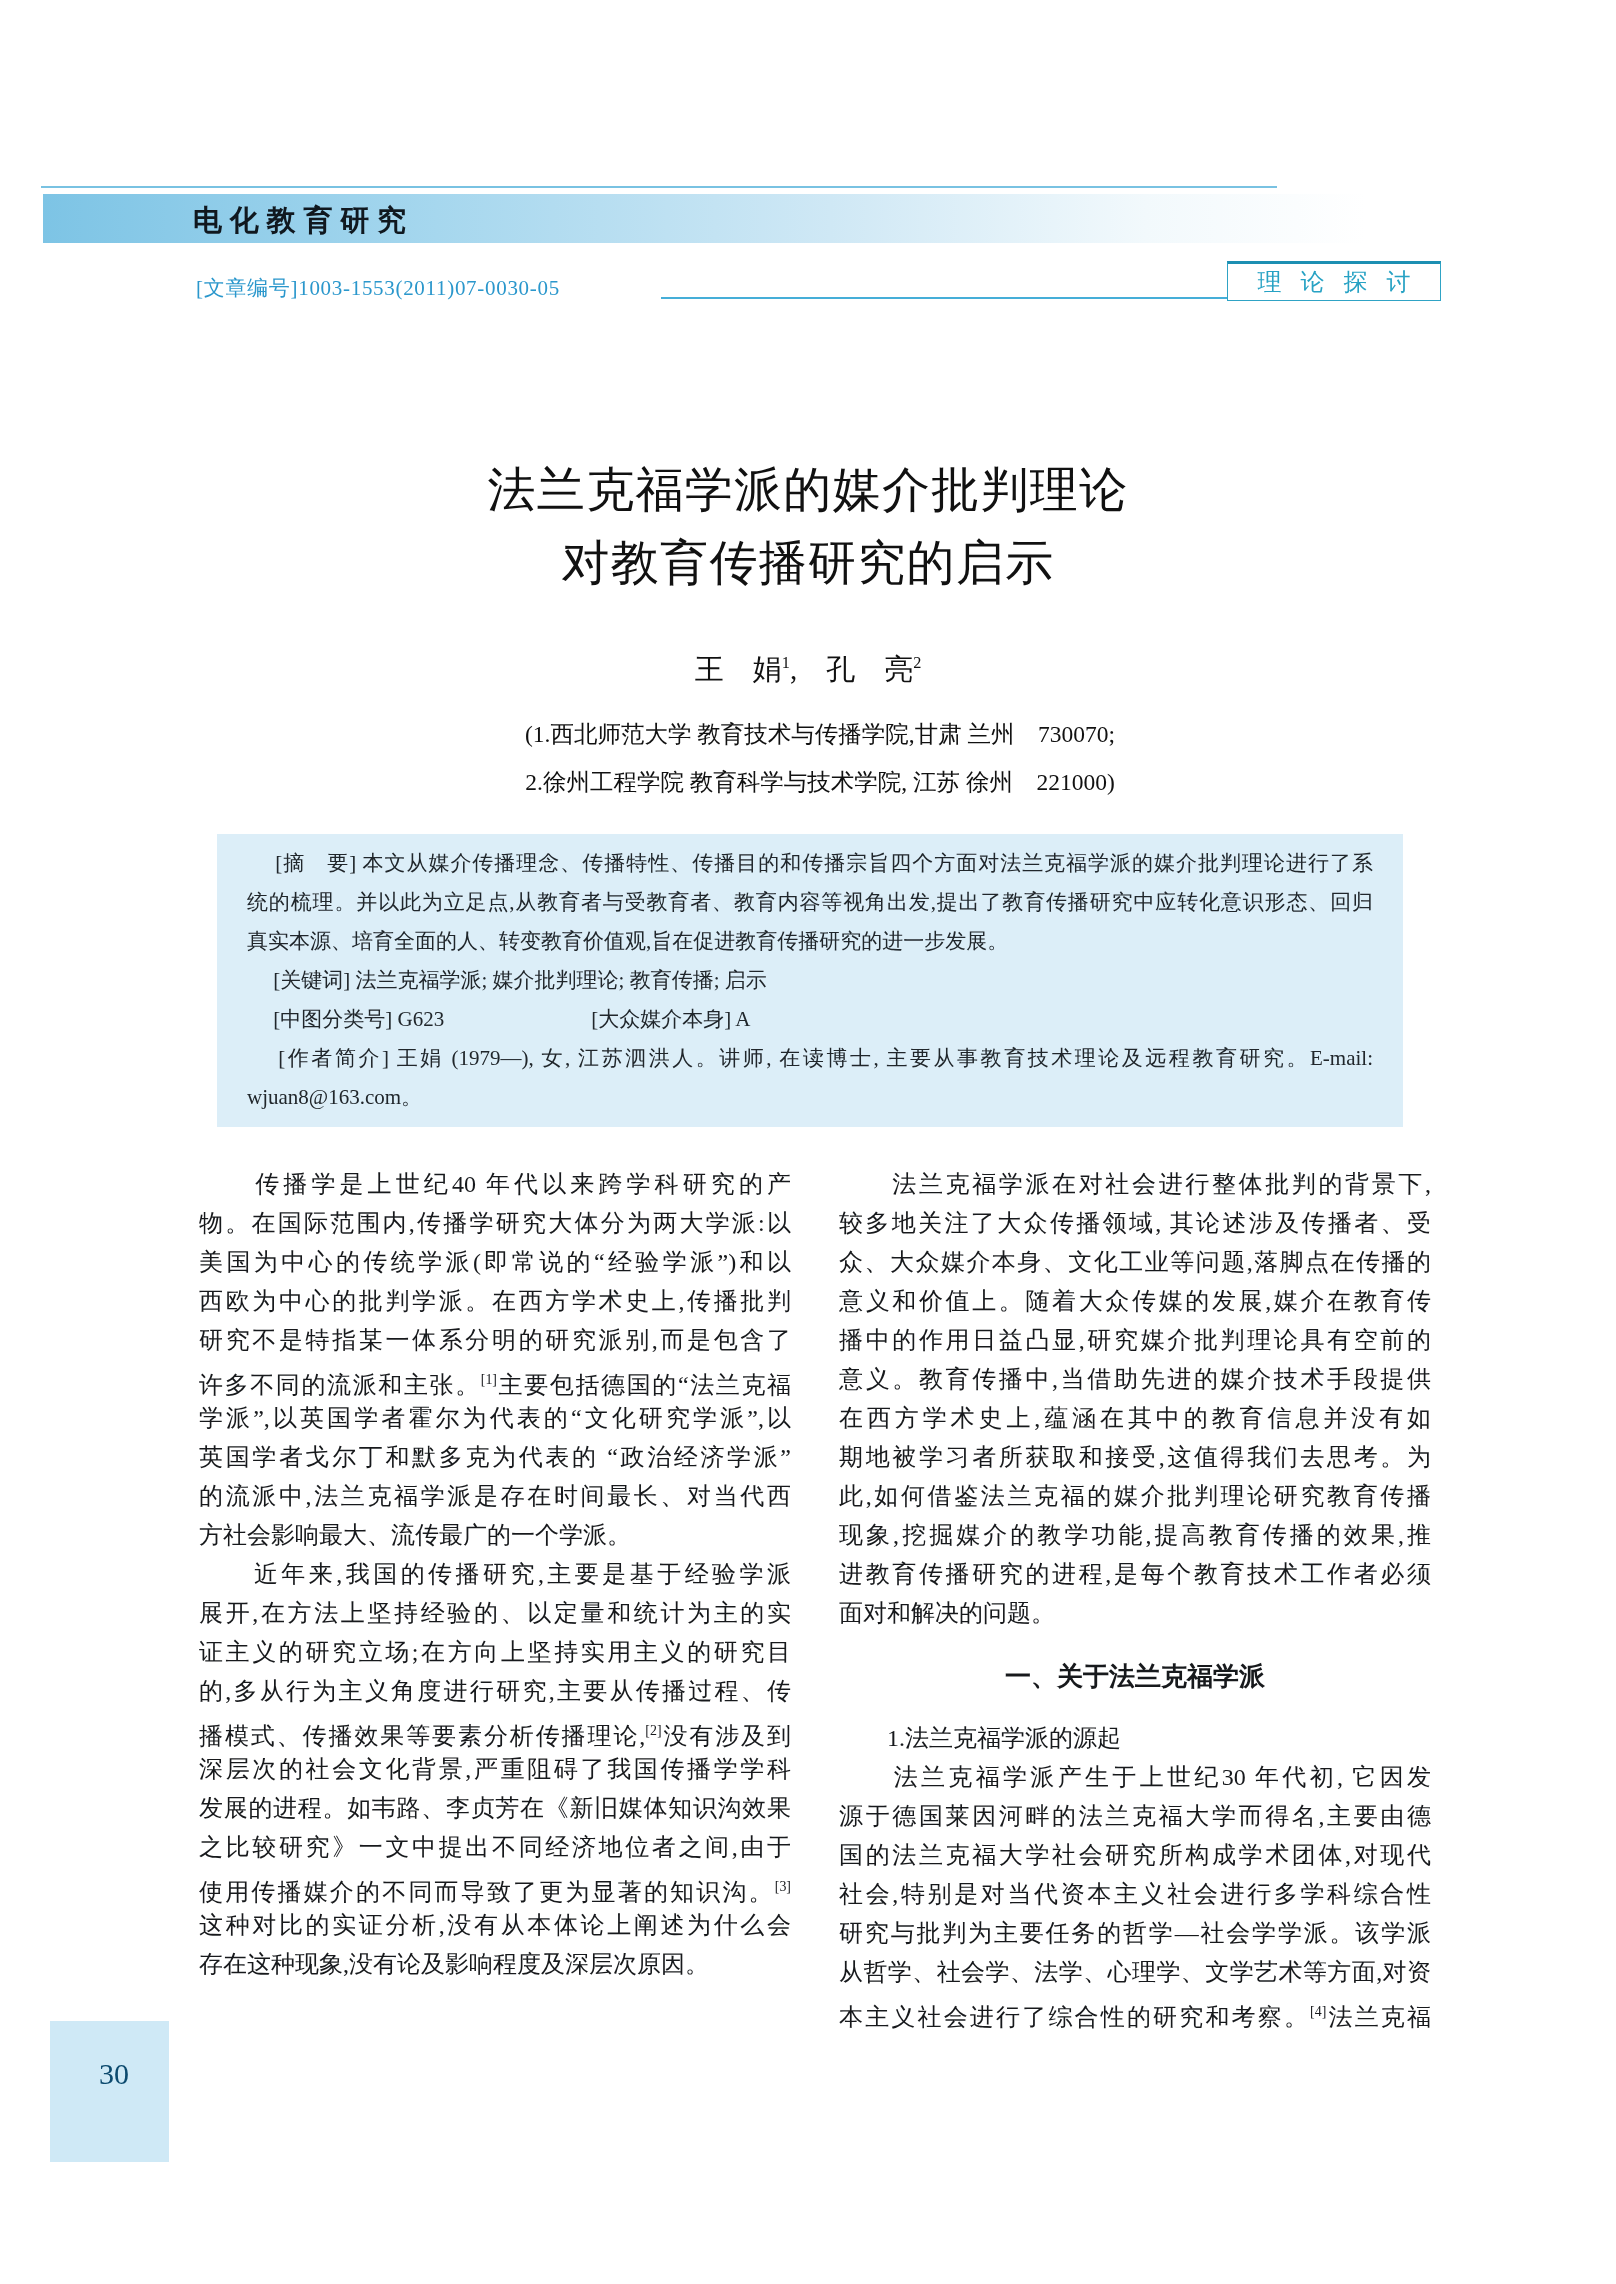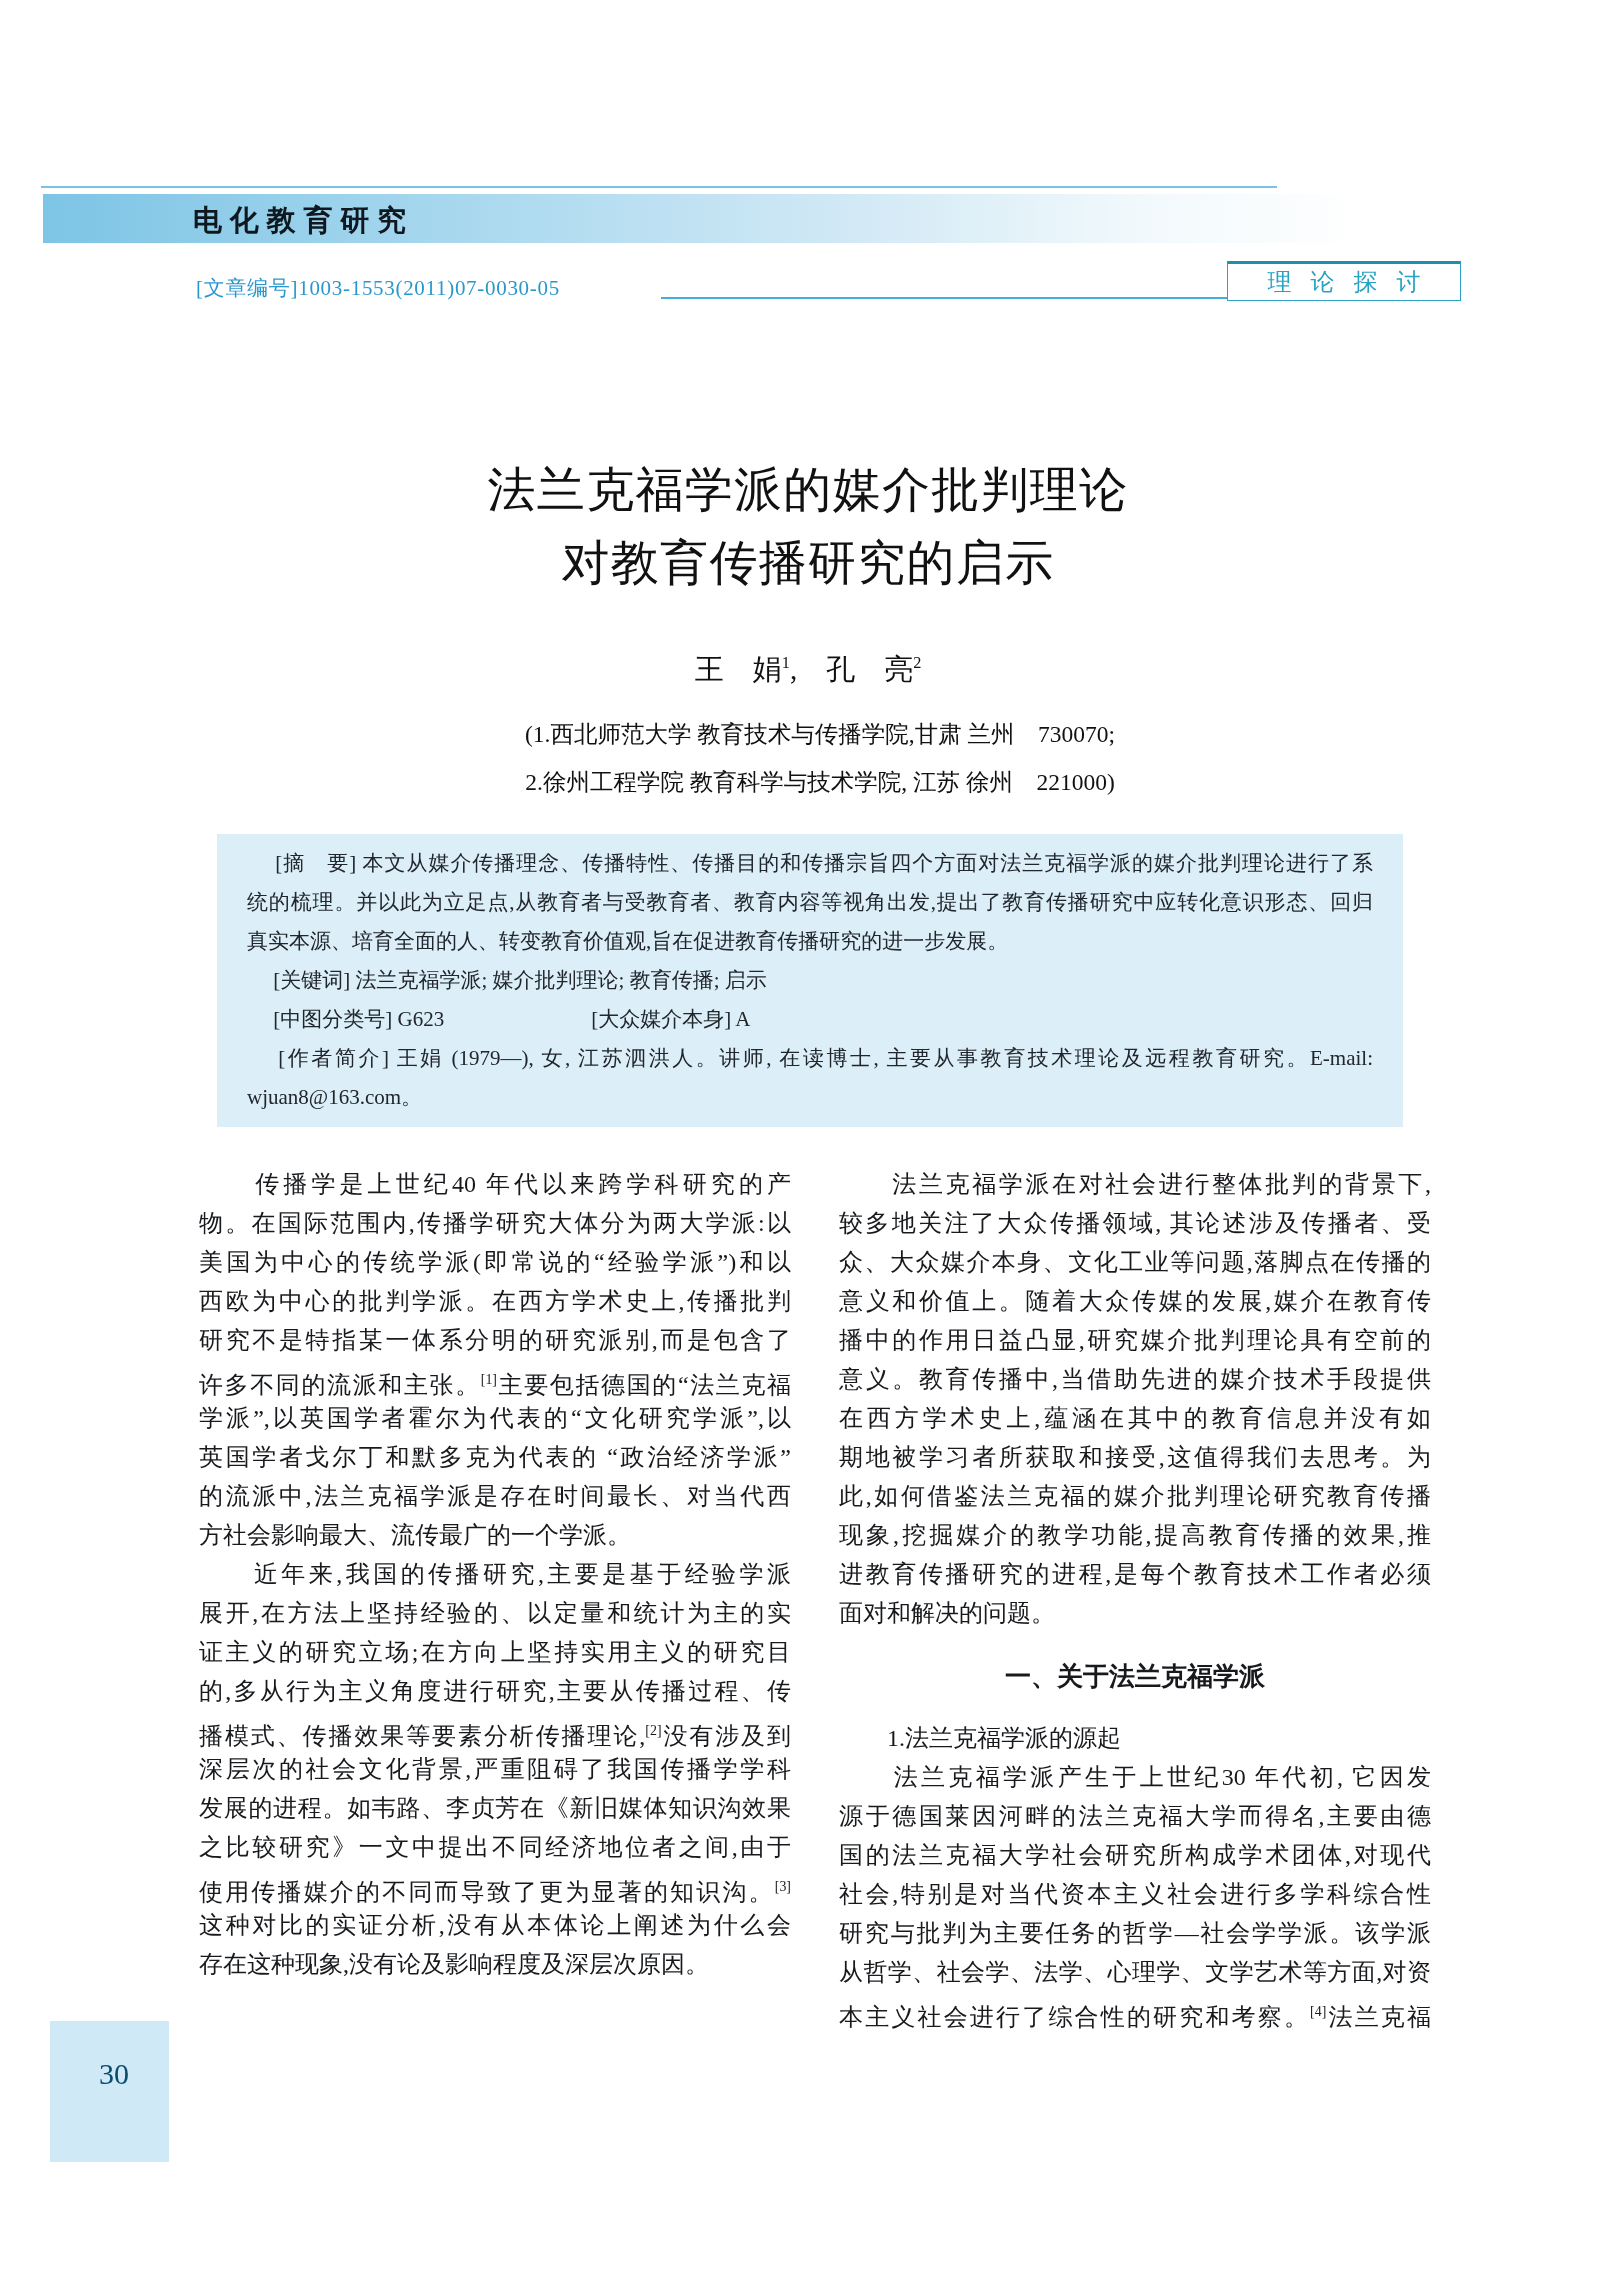--- a/index.html
+++ b/index.html
@@ -27,21 +27,21 @@
   .journal{
     position:absolute;left:150px;top:6.5px;
     font-size:29px;font-weight:bold;letter-spacing:7.8px;color:#10181f;
   }
   .articleno{
     position:absolute;left:196px;top:274px;
     font-size:21px;color:var(--accent-blue);letter-spacing:0.7px;
   }
   .rule{position:absolute;left:661px;top:297px;width:566px;height:2px;background:#45aed8;}
   .badge{
-    position:absolute;left:1227px;top:261px;width:234px;height:40px;
+    position:absolute;left:1227px;top:261px;width:214px;height:40px;
     box-sizing:border-box;
     border:1.3px solid #2fa3c5;border-top:3.9px solid #1d8fb2;
     color:var(--badge-teal);font-size:24px;
     display:flex;align-items:center;justify-content:center;
     letter-spacing:6.5px;text-indent:6.5px;
   }
   
   .titleblock{position:absolute;left:0;top:453px;width:100%;text-align:center;color:#111;}
   .titleblock .tline{font-size:48px;line-height:73px;letter-spacing:1.3px;}
   .authors{

